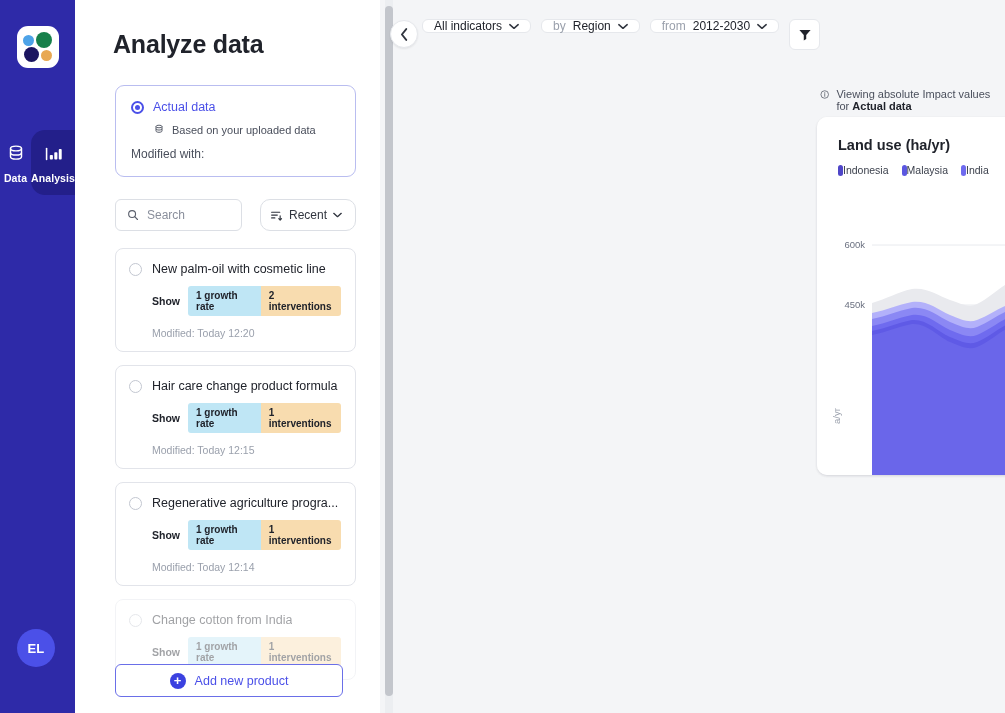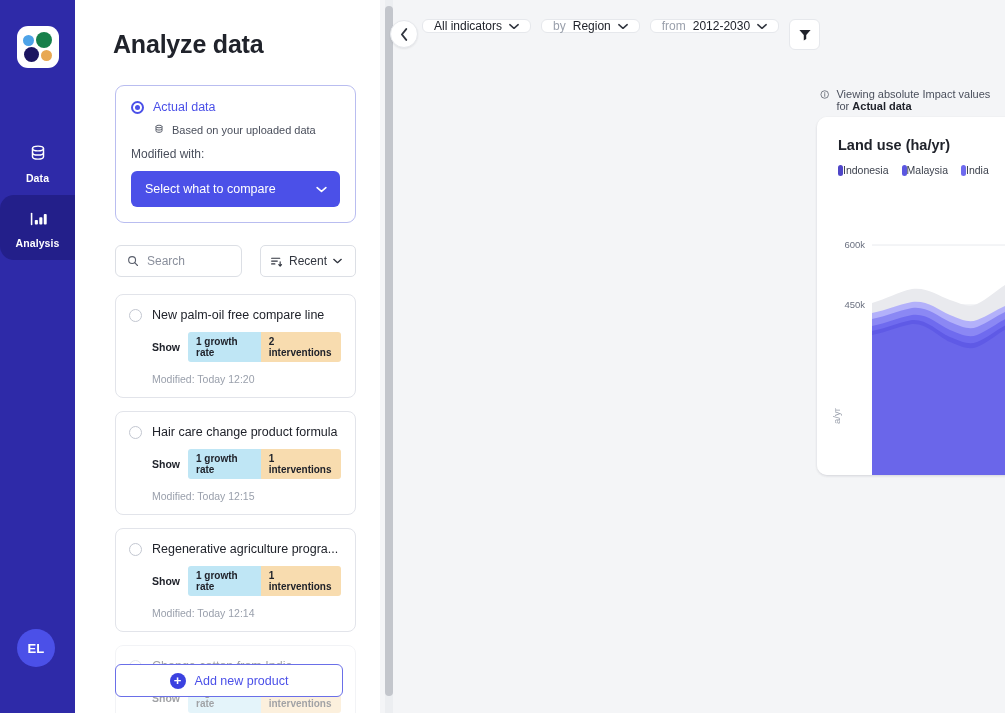--- a/index.html
+++ b/index.html
@@ -23,21 +23,21 @@
     background: #ffffff; border-radius: 11px;
     display: flex; align-items: center; justify-content: center;
   }
   .logo-grid { position: relative; width: 30px; height: 30px; }
   .logo-grid i { position: absolute; border-radius: 50%; display: block; }
   .lg-blue   { width: 11px; height: 11px; left: 0px;  top: 3px;  background: #4da3e8; }
   .lg-green  { width: 16px; height: 16px; left: 13px; top: 0px;  background: #17804b; }
   .lg-navy   { width: 15px; height: 15px; left: 1px;  top: 15px; background: #1b1560; }
   .lg-orange { width: 11px; height: 11px; left: 18px; top: 18px; background: #e7a martial; background: #e8a852; }
 
-  .nav { margin-top: 62px; width: 100%; display: flex; flex-direction: column; align-items: center; }
+  .nav { margin-top: 62px; width: 100%; display: flex; align-items: center; }
   .nav-item {
     width: 100%; padding: 13px 0 11px 0;
     display: flex; flex-direction: column; align-items: center; gap: 7px;
     color: #ffffff; cursor: pointer; position: relative;
   }
   .nav-item.active { background: #231f8a; border-top-left-radius: 14px; border-bottom-left-radius: 14px; }
   .nav-item .nav-label { font-size: 10.5px; font-weight: bold; letter-spacing: .1px; }
   .nav-icon { width: 24px; height: 22px; display: block; }
 
   .avatar {
@@ -80,21 +80,21 @@
     justify-content: space-between; padding: 0 13px 0 14px; cursor: pointer;
   }
 
   .search-row { display: flex; gap: 18px; margin: 22px 24px 0 40px; }
   .search-box {
     flex: 1 1 auto; height: 32px; border: 1px solid #dcdfe5; border-radius: 6px;
     display: flex; align-items: center; gap: 8px; padding: 0 11px; background: #fff;
   }
   .search-box .ph { font-size: 12px; color: #8a8f9c; }
   .sort-box {
-    flex: 0 0 96px; height: 32px; border: 1px solid #dcdfe5; border-radius: 5px;
+    flex: 0 0 96px; height: 32px; border: 1px solid #dcdfe5; border-radius: 10px;
     display: flex; align-items: center; gap: 6px; padding: 0 9px; background: #fff; cursor: pointer;
   }
   .sort-box .lbl { font-size: 12px; color: #31353f; }
 
   .scenario-list { margin: 17px 24px 0 40px; }
   .scenario-card {
     border: 1px solid #e2e4ea; border-radius: 8px; background: #fff;
     padding: 13px 14px 12px 13px; margin-bottom: 13px;
   }
   .scenario-card.muted { opacity: .42; }
@@ -235,26 +235,20 @@
       </div>
       <div class="sub-row">
         <svg width="12" height="13" viewBox="0 0 24 24" fill="none" stroke="#4a4f5c" stroke-width="1.8">
           <ellipse cx="12" cy="6" rx="6" ry="2.6"></ellipse>
           <path d="M6 6v9c0 1.5 2.7 2.6 6 2.6s6-1.1 6-2.6V6"></path>
           <path d="M6 10.5c0 1.5 2.7 2.6 6 2.6s6-1.1 6-2.6"></path>
         </svg>
         <span class="txt">Based on your uploaded data</span>
       </div>
       <div class="compare-with">Modified with:</div>
-      <div class="compare-btn">
-        <span>Select what to compare</span>
-        <svg width="11" height="7" viewBox="0 0 12 8" fill="none" stroke="#ffffff" stroke-width="1.8">
-            <path d="M1 1.8L6 6.2L11 1.8" stroke-linecap="round" stroke-linejoin="round"></path>
-          </svg>
-      </div>
     </div>
 
     <div class="search-row">
       <div class="search-box">
         <svg width="12" height="12" viewBox="0 0 16 16" fill="none" stroke="#5a5f6c" stroke-width="1.5">
           <circle cx="6.8" cy="6.8" r="4.6"></circle>
             <path d="M10.3 10.3L14 14" stroke-linecap="round"></path>
         </svg>
         <span class="ph">Search</span>
       </div>
@@ -268,21 +262,21 @@
             <path d="M1 1.8L6 6.2L11 1.8" stroke-linecap="round" stroke-linejoin="round"></path>
           </svg>
       </div>
     </div>
 
     <div class="scenario-list">
 
       <div class="scenario-card">
         <div class="sc-head">
           <span class="sc-radio"></span>
-          <span class="sc-title">New palm-oil free compare line</span>
+          <span class="sc-title">New palm-oil with cosmetic line</span>
         </div>
         <div class="sc-tags">
           <span class="sc-show">Show</span>
           <span class="tag tag-blue">1 growth rate</span>
           <span class="tag tag-orange">2 interventions</span>
         </div>
         <div class="sc-modified">Modified: Today 12:20</div>
       </div>
 
       <div class="scenario-card">

